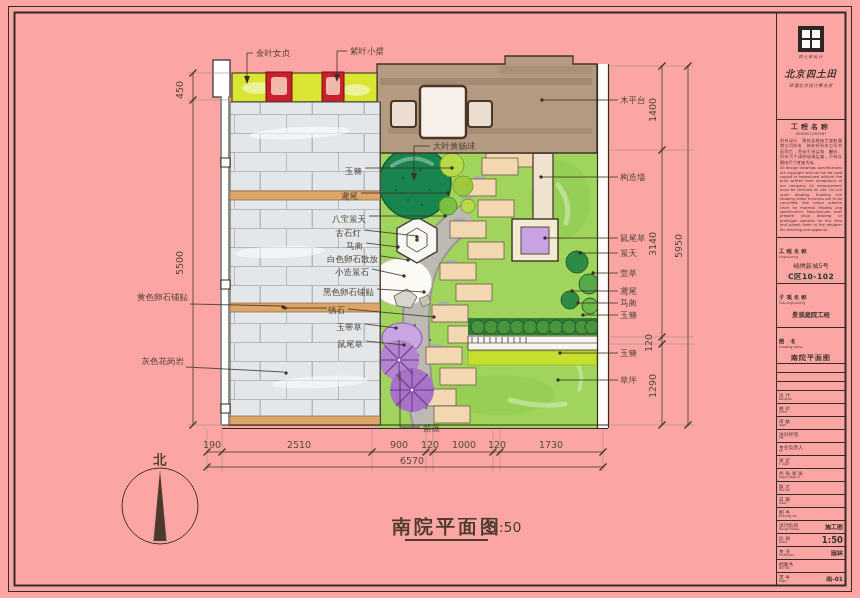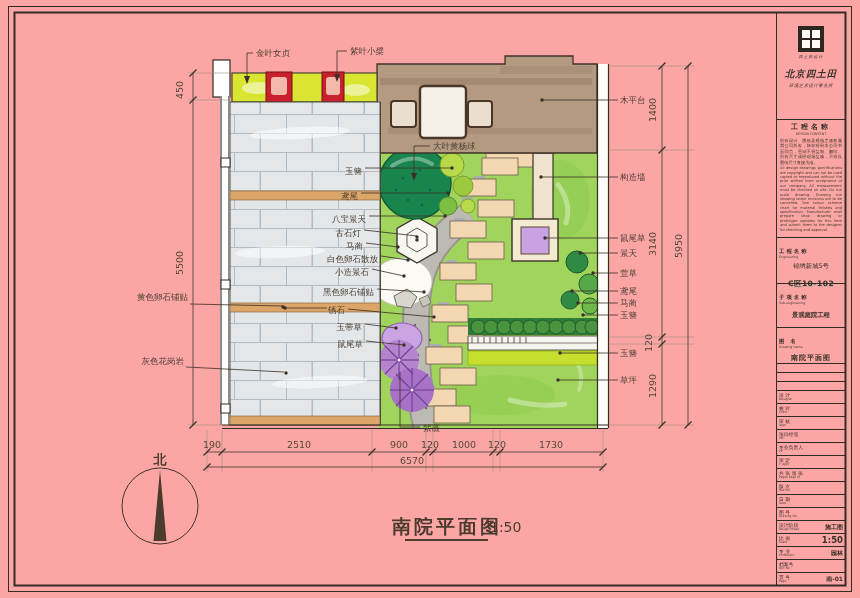--- a/index.html
+++ b/index.html
@@ -26,21 +26,21 @@
   .tb-notes{height:118px;overflow:hidden;}
   .tb-notes-title{font-size:7px;font-weight:bold;text-align:center;margin-top:2px;letter-spacing:3px;}
   .tb-notes-title-en{font-size:3.4px;text-align:center;color:#4a4238;margin-bottom:1px;}
   .tb-notes-cn{font-size:4.2px;line-height:1.3;padding:1px 3px;text-align:justify;}
   .tb-notes-en{font-size:3.6px;line-height:1.22;padding:0 3px;text-align:justify;color:#453c31;}
   .tb-sec-label{padding:2px 2px 0 2px;line-height:1;}
   .tb-sec-label .cnh{font-size:5.4px;font-weight:bold;letter-spacing:2px;}
   .tb-sec-label .en{display:block;font-size:3.2px;color:#4a4238;}
   .tb-proj{height:46px;}
   .tb-proj-name{text-align:center;font-size:6.3px;margin-top:3px;}
-  .tb-proj-code{text-align:center;font-size:7.5px;font-weight:bold;margin-top:8px;letter-spacing:0.5px;
+  .tb-proj-code{text-align:center;font-size:7.5px;font-weight:bold;margin-top:1px;letter-spacing:0.5px;
                 text-shadow:0.6px 0.6px 0 #b6aea0;}
   .tb-subsec{height:44px;}
   .tb-sub-name{text-align:center;font-size:6.3px;font-weight:bold;margin-top:6px;}
   .tb-drawsec{height:36px;}
   .tb-draw-name{text-align:center;font-size:7px;font-weight:bold;margin-top:4px;letter-spacing:1px;}
   .tb-spacer{height:8px;border-top:1px solid #332c24;}
   .tb-rows{flex:1;display:flex;flex-direction:column;}
   .tb-row{flex:1;border-top:1px solid #332c24;display:flex;align-items:center;
           justify-content:space-between;padding:0 2px;overflow:hidden;}
   .tb-row-label{display:flex;flex-direction:column;line-height:1.05;}

